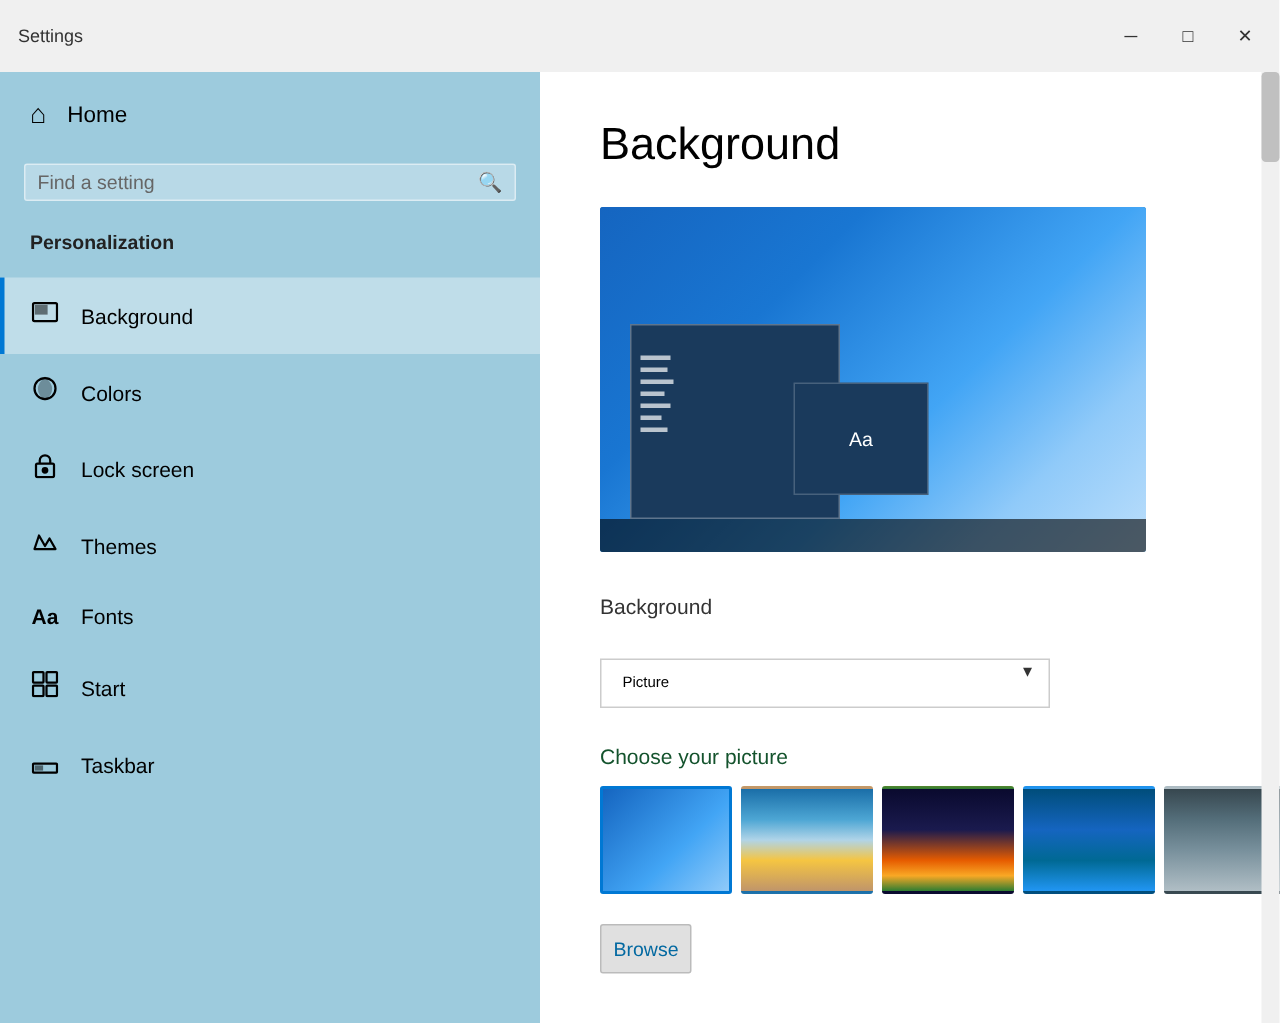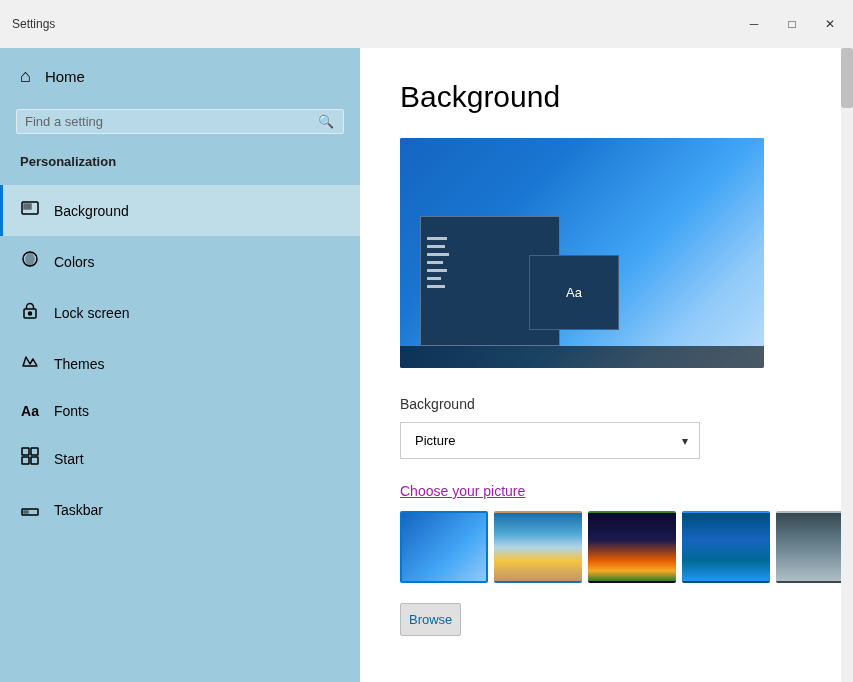--- a/index.html
+++ b/index.html
@@ -236,43 +236,43 @@
 
     .dropdown-wrapper {
       position: relative;
       width: 300px;
     }
     .dropdown-wrapper select {
       width: 100%;
       padding: 10px 14px;
       border: 1px solid #ccc;
       background: #fff;
-      font-size: 13px;
+      font-size: 10px;
       color: #000;
       appearance: none;
       -webkit-appearance: none;
       cursor: pointer;
       outline: none;
+      margin-top: 17px;
     }
     .dropdown-chevron {
       position: absolute;
       right: 12px;
       top: 50%;
       transform: translateY(-50%);
       pointer-events: none;
       font-size: 12px;
       color: #333;
     }
 
     
     .choose-label {
       font-size: 14px;
-      color: #a21caf;
+      color: #14532d;
       margin-bottom: 12px;
-      text-decoration: underline;
     }
 
     .picture-grid {
       display: flex;
       gap: 6px;
       margin-bottom: 20px;
     }
 
     .picture-thumb {
       width: 88px;

